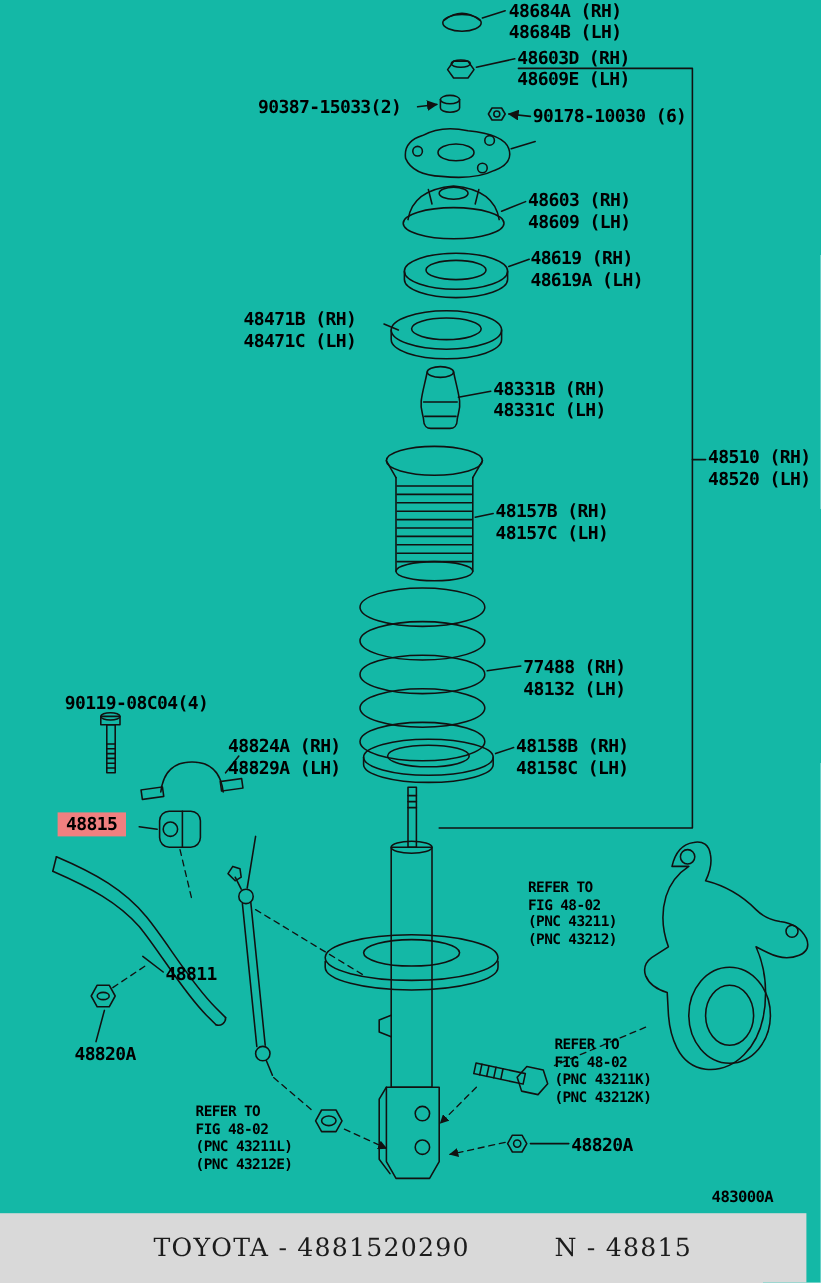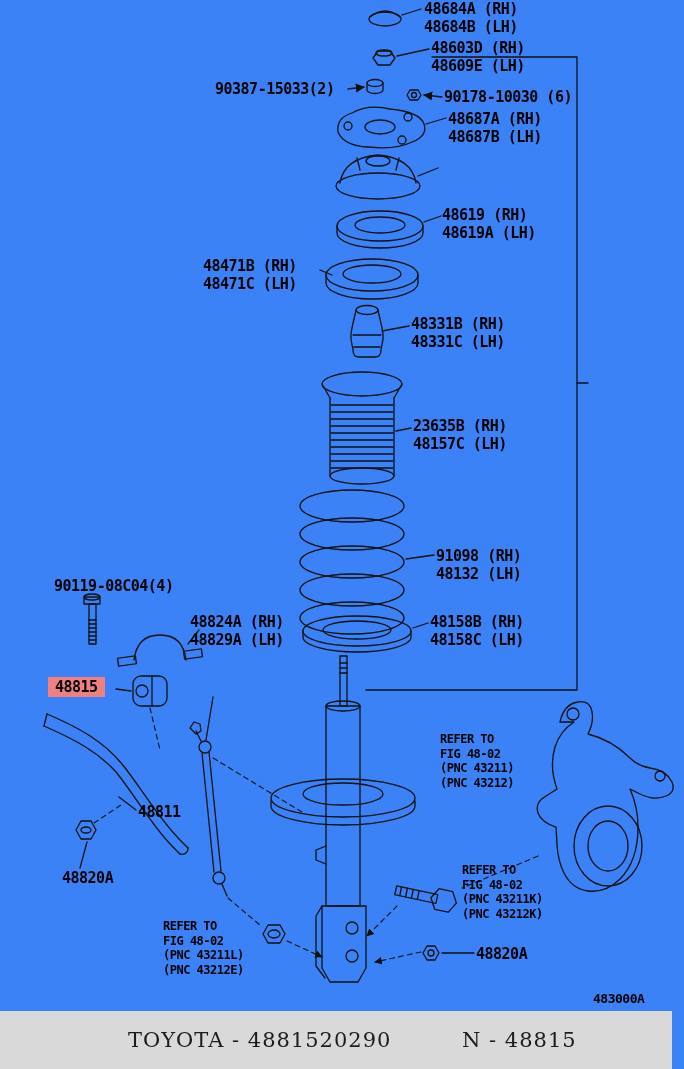--- a/index.html
+++ b/index.html
@@ -1,18 +1,18 @@
 <!DOCTYPE html>
 <html><head>
 <meta charset="utf-8">
 <style>
   * { margin:0; padding:0; box-sizing:border-box; }
   html,body { background:#ffffff; }
   .stage {
-    position:relative; width:684px; height:1069px; background:#3b82f6;
+    position:relative; width:684px; height:1069px; background:#14b8a6;
     font-family:"DejaVu Sans Mono", monospace; overflow:hidden;
   }
   .art { position:absolute; left:0; top:0; }
   .lbl {
     position:absolute; white-space:pre;
     font:700 15px/1.22 "DejaVu Sans Mono", monospace;
     color:#000; letter-spacing:-0.5px;
   }
   .refer { font-size:12px; }
   .small { font-size:13px;margin-top:16px; }
@@ -234,31 +234,33 @@
 
     </g>
   </svg>
 
   <div class="lbl" style="left:424px; top:0px">48684A (RH)
 48684B (LH)</div>
   <div class="lbl" style="left:431px; top:39px">48603D (RH)
 48609E (LH)</div>
   <div class="lbl" style="left:215px; top:80px">90387-15033(2)</div>
   <div class="lbl" style="left:444px; top:88px">90178-10030 (6)</div>
-  <div class="lbl" style="left:448px; top:110px">48687A (RH)
-48687B (LH)</div>
+  <div class="lbl" style="left:440px; top:158px">48603 (RH)
+48609 (LH)</div>
   <div class="lbl" style="left:442px; top:206px">48619 (RH)
 48619A (LH)</div>
   <div class="lbl" style="left:203px; top:257px">48471B (RH)
 48471C (LH)</div>
   <div class="lbl" style="left:411px; top:315px">48331B (RH)
 48331C (LH)</div>
-  <div class="lbl" style="left:413px; top:417px">23635B (RH)
+  <div class="lbl" style="left:590px; top:372px">48510 (RH)
+48520 (LH)</div>
+  <div class="lbl" style="left:413px; top:417px">48157B (RH)
 48157C (LH)</div>
-  <div class="lbl" style="left:436px; top:547px">91098 (RH)
+  <div class="lbl" style="left:436px; top:547px">77488 (RH)
 48132 (LH)</div>
   <div class="lbl" style="left:54px;  top:577px">90119-08C04(4)</div>
   <div class="lbl" style="left:190px; top:613px">48824A (RH)
 48829A (LH)</div>
   <div class="lbl" style="left:430px; top:613px">48158B (RH)
 48158C (LH)</div>
   <div class="lbl hl" style="left:48px; top:677px">48815</div>
   <div class="lbl" style="left:138px; top:803px">48811</div>
   <div class="lbl" style="left:62px;  top:869px">48820A</div>
   <div class="lbl refer" style="left:440px; top:732px">REFER TO

